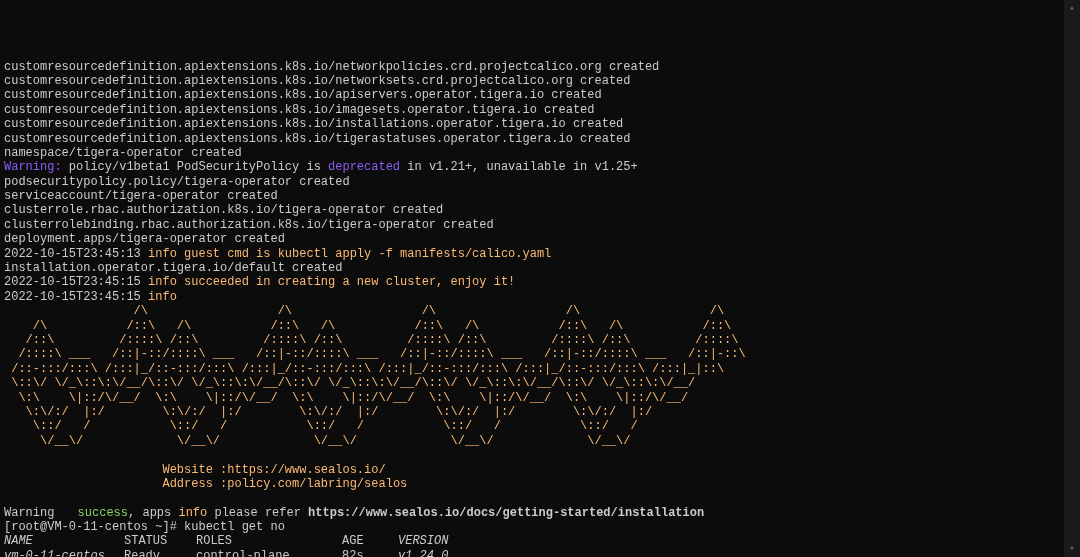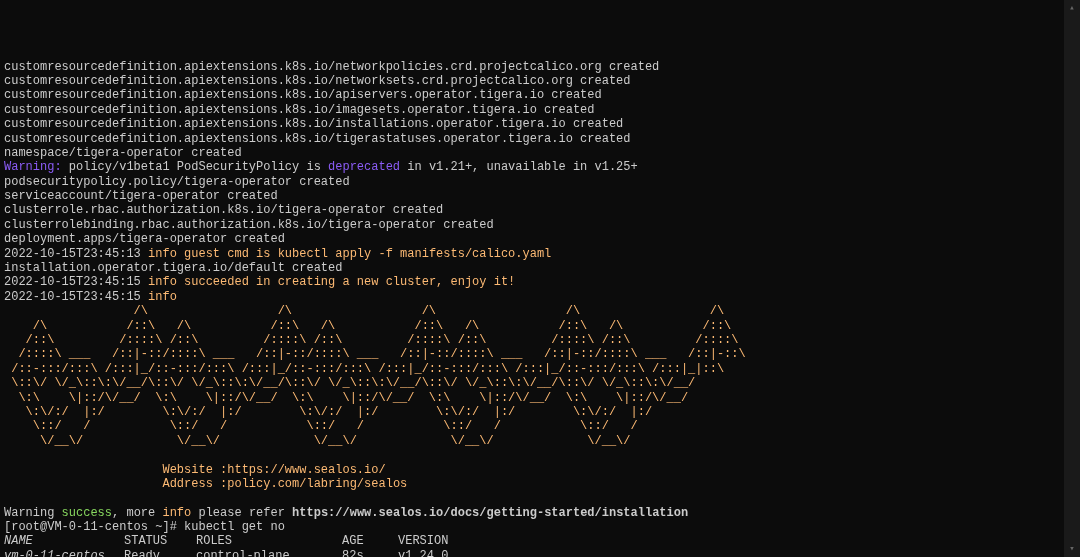--- a/index.html
+++ b/index.html
@@ -9,21 +9,21 @@
       font-family: "Consolas", "Courier New", monospace;
       font-size: 12px;
       line-height: 1.2;
       white-space: pre;
       overflow-x: hidden;
       width: 1080px;
     }
     .terminal { padding: 2px 4px; }
     .yellow { color: #8b5cf6; }
     .cyan { color: #fdba74; }
-    .green { color: #87d75f; }
+    .green { color: #87d75f; margin-left: 16px; }
     .bold { font-weight: bold; }
     .underline { }
     .scrollbar {
       position: fixed;
       right: 0;
       top: 0;
       width: 16px;
       height: 100%;
       background: #1a1a1a;
     }
@@ -38,21 +38,21 @@
       font-size: 9px;
     }
     .scroll-arrow.up { top: 0; }
     .scroll-arrow.down { bottom: 0; }
     .tbl { display: inline-block; }
     .row { display: block; }
     .c1 { display: inline-block; width: 120px; font-style: italic; }
     .c2 { display: inline-block; width: 72px; }
     .c3 { display: inline-block; width: 110px; }
     .c4 { display: inline-block; width: 56px; margin-left: 36px; }
-    .c5 { display: inline-block; }
+    .c5 { display: inline-block; font-style: italic; }
   </style>
 </head>
 <body>
 
 
 
 <div class="terminal"><span>customresourcedefinition.apiextensions.k8s.io/networkpolicies.crd.projectcalico.org created</span>
 <span>customresourcedefinition.apiextensions.k8s.io/networksets.crd.projectcalico.org created</span>
 <span>customresourcedefinition.apiextensions.k8s.io/apiservers.operator.tigera.io created</span>
 <span>customresourcedefinition.apiextensions.k8s.io/imagesets.operator.tigera.io created</span>
@@ -76,21 +76,21 @@
 <span class="cyan"> /::-:::/:::\ /:::|_/::-:::/:::\ /:::|_/::-:::/:::\ /:::|_/::-:::/:::\ /:::|_/::-:::/:::\ /:::|_|::\</span>
 <span class="cyan"> \::\/ \/_\::\:\/__/\::\/ \/_\::\:\/__/\::\/ \/_\::\:\/__/\::\/ \/_\::\:\/__/\::\/ \/_\::\:\/__/</span>
 <span class="cyan">  \:\    \|::/\/__/  \:\    \|::/\/__/  \:\    \|::/\/__/  \:\    \|::/\/__/  \:\    \|::/\/__/</span>
 <span class="cyan">   \:\/:/  |:/        \:\/:/  |:/        \:\/:/  |:/        \:\/:/  |:/        \:\/:/  |:/</span>
 <span class="cyan">    \::/   /           \::/   /           \::/   /           \::/   /           \::/   /</span>
 <span class="cyan">     \/__\/             \/__\/             \/__\/             \/__\/             \/__\/</span>
 
 <span class="cyan">                      Website :</span><span class="cyan">https://www.sealos.io/</span>
 <span class="cyan">                      Address :</span><span class="cyan">policy.com/labring/sealos</span>
 
-<span>Warning </span><span class="green">success</span><span>, more </span><span class="cyan">info</span><span> please refer </span><span class="bold underline">https://www.sealos.io/docs/getting-started/installation</span>
+<span>Warning </span><span class="green">success</span><span>, apps </span><span class="cyan">info</span><span> please refer </span><span class="bold underline">https://www.sealos.io/docs/getting-started/installation</span>
 <span>[root@VM-0-11-centos ~]# </span><span>kubectl get no</span>
 <span class="tbl"><span class="row"><span class="c1">NAME</span><span class="c2">STATUS</span><span class="c3">ROLES</span><span class="c4">AGE</span><span class="c5">VERSION</span></span><span class="row"><span class="c1">vm-0-11-centos</span><span class="c2">Ready</span><span class="c3">control-plane</span><span class="c4">82s</span><span class="c5">v1.24.0</span></span></span>
 
 </div>
 
 <div class="scrollbar">
   <div class="scroll-arrow up">▴</div>
   <div class="scroll-arrow down">▾</div>
 </div>
 

